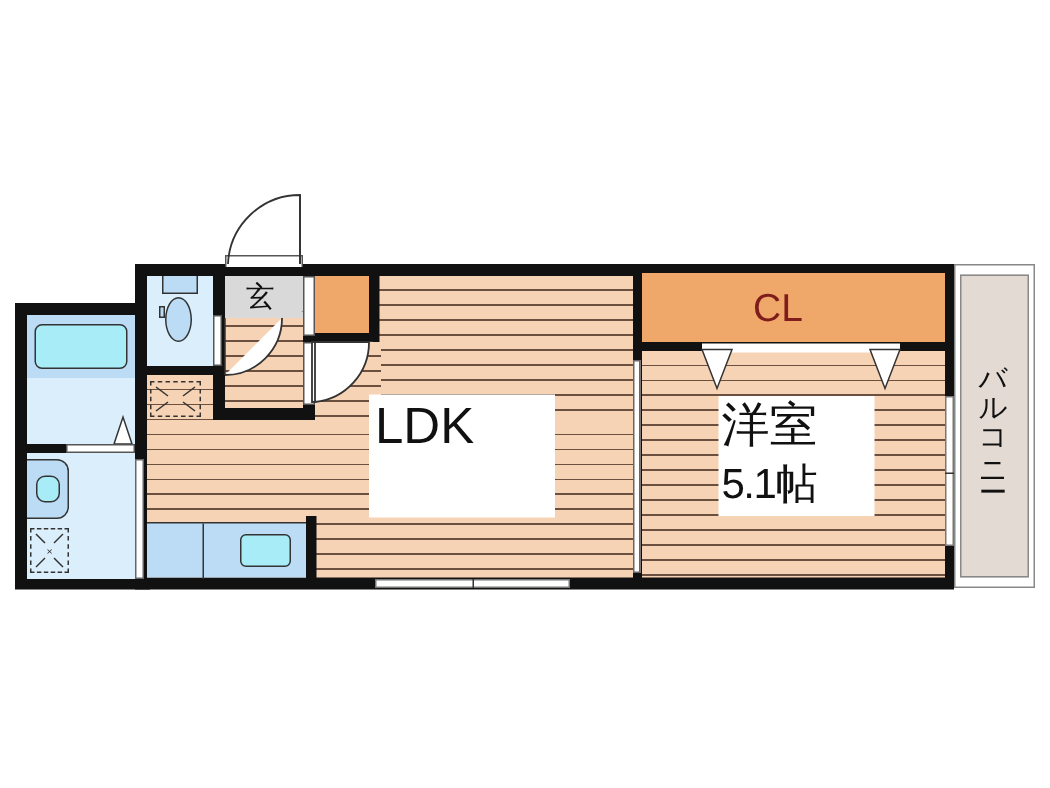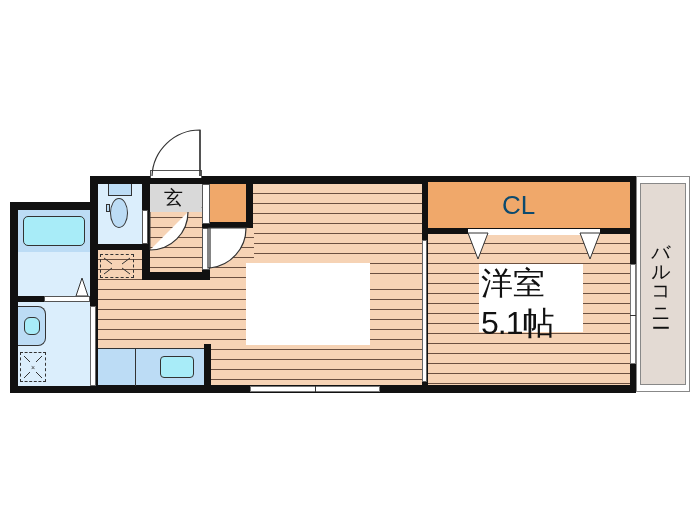--- a/index.html
+++ b/index.html
@@ -104,45 +104,46 @@
   <path d="M0,40 A40,40 0 0 0 36,0 L0,0 Z" fill="#fff" stroke="#333" stroke-width="1.2"></path>
 </svg>
 
 <div class="abs wet2" style="left:98px;top:348px;width:106px;height:37px;border-top:1px solid #333;">
   <div class="abs" style="left:37px;top:0;width:1px;height:37px;background:#333;"></div>
   <div class="abs" style="left:62px;top:7px;width:34px;height:22px;background:#a8ecf8;border:1.5px solid #333;border-radius:4px;"></div>
 </div>
 <div class="abs wall" style="left:204px;top:344px;width:7px;height:44px;"></div>
 
 <div class="abs label" style="left:246px;top:263px;width:124px;height:82px;">
+  <div class="abs" style="left:4px;top:2px;font-size:34px;line-height:38px;">LDK</div>
 </div>
 
 <div class="abs" style="left:250px;top:386px;width:130px;height:6px;background:#fff;border:1px solid #777;">
   <div class="abs" style="left:64px;top:-1px;width:1px;height:6px;background:#333;"></div>
 </div>
 
 <div class="abs wall" style="left:422px;top:182px;width:6px;height:208px;"></div>
 <div class="abs" style="left:422px;top:240px;width:5px;height:142px;background:#fff;border:1px solid #666;"></div>
 
 <div class="abs floor" style="left:428px;top:234px;width:202px;height:151px;"></div>
 <div class="abs orange" style="left:428px;top:182px;width:202px;height:46px;">
-  <div class="abs" style="left:74px;top:8px;font-size:26px;color:#0c4a6e;">CL</div>
+  <div class="abs" style="left:74px;top:8px;font-size:26px;color:#7f1d1d;">CL</div>
 </div>
 <div class="abs wall" style="left:428px;top:228px;width:202px;height:6px;"></div>
 <div class="abs" style="left:468px;top:229px;width:132px;height:6px;background:#fff;"></div>
 <svg width="20" height="26" style="left:468px;top:233px;">
     <polygon points="0,0 20,0 10,26" fill="#fff" stroke="#333" stroke-width="1"></polygon>
   </svg>
 <svg width="20" height="26" style="left:580px;top:233px;">
     <polygon points="0,0 20,0 10,26" fill="#fff" stroke="#333" stroke-width="1"></polygon>
   </svg>
 
-<div class="abs label" style="left:479px;top:264px;width:104px;height:68px;">
+<div class="abs label" style="left:479px;top:264px;width:104px;height:80px;">
   <div class="abs" style="left:2px;top:0px;font-size:32px;line-height:38px;font-family:'DejaVu Sans',sans-serif;">洋室</div>
-  <div class="abs" style="left:2px;top:40px;font-size:32px;line-height:38px;letter-spacing:-1px;">5.1帖</div>
+  <div class="abs" style="left:2px;top:40px;font-size:28px;line-height:38px;letter-spacing:-1px;">5.1帖</div>
 </div>
 
 <div class="abs" style="left:630px;top:264px;width:6px;height:100px;background:#fff;border:1px solid #777;">
   <div class="abs" style="left:-1px;top:50px;width:6px;height:1px;background:#333;"></div>
 </div>
 
 <div class="abs" style="left:636px;top:176px;width:54px;height:216px;background:#fff;border:1px solid #888;">
   <div class="abs" style="left:3px;top:6px;width:46px;height:202px;background:#e3dad3;border:1px solid #888;"></div>
   <div class="abs" style="left:15px;top:54px;width:20px;font-size:19px;line-height:21px;writing-mode:vertical-rl;font-family:'DejaVu Sans',sans-serif;color:#111;">バルコニー</div>
 </div>

